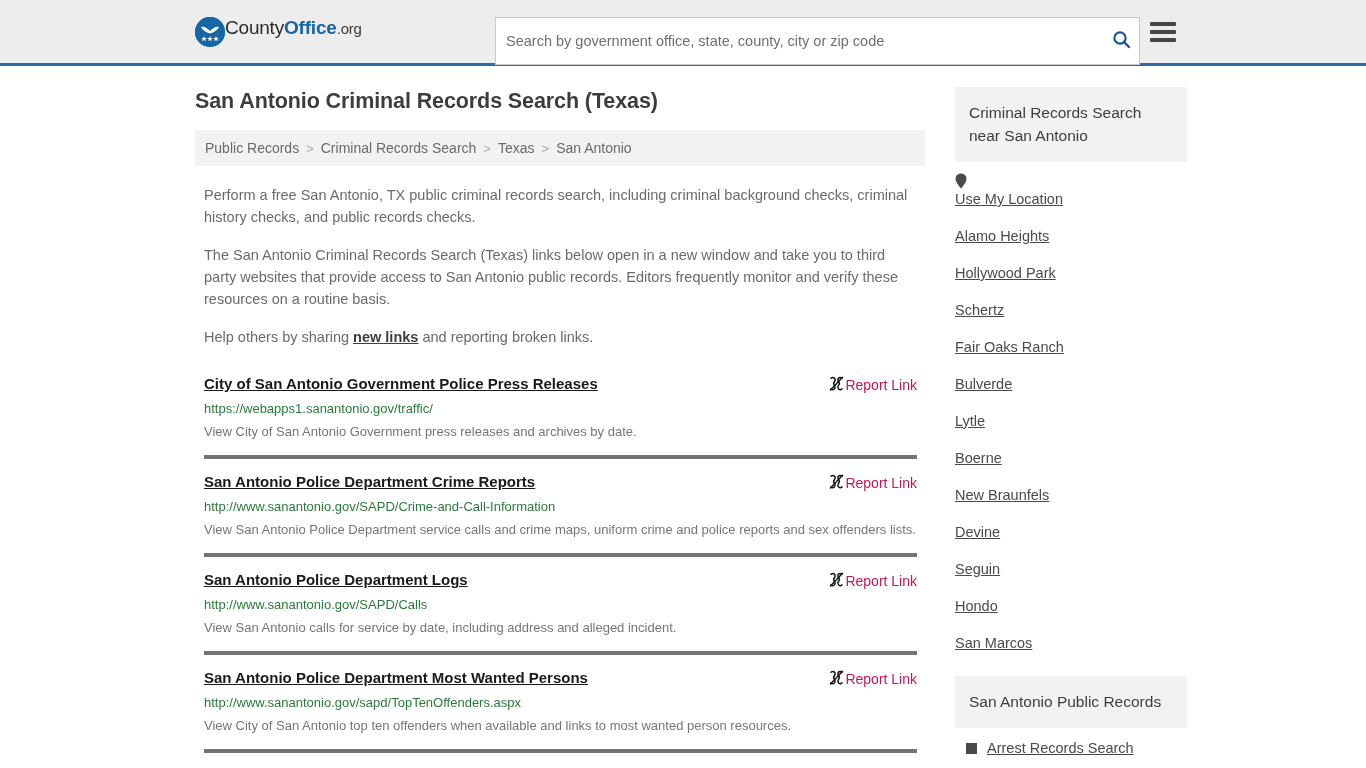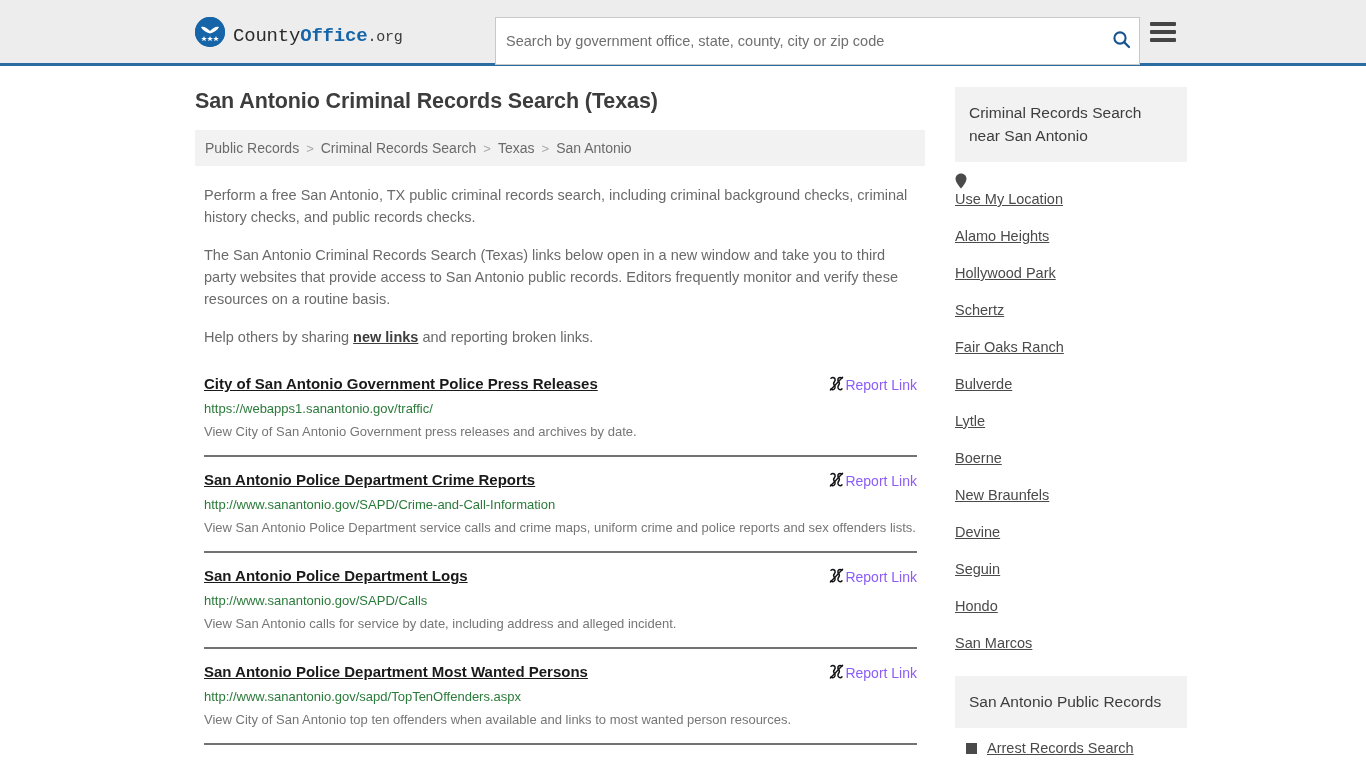--- a/index.html
+++ b/index.html
@@ -16,25 +16,23 @@
   .site-header {
     height: 66px;
     background: #ededed;
     border-bottom: 3px solid #2b6ca3;
     display: flex;
     align-items: center;
     position: relative;
   }
   .brand {
     display: flex;
-    align-items: flex-end;
+    align-items: flex-start;
     margin-left: 195px;
-    gap: 8px;
     text-decoration: none;
-    font-family: Liberation Mono, monospace;
   }
   .brand-mark {
     width: 30px; height: 30px;
     border-radius: 50%;
     background: #1565a8;
     position: relative;
     flex: none;
     display: block;
   }
   .brand-mark svg { position: absolute; top: 0; left: 0; }
@@ -153,40 +151,40 @@
   .intro a.inline-link {
     color: #3d3d3d;
     text-decoration: underline;
     font-weight: bold;
   }
 
   
   .link-list { margin-top: 18px; padding: 0 8px 0 9px; }
   .link-item {
     padding: 13px 0 12px 0;
-    border-top: 2px solid #737373;
+    border-top: 4px solid #737373;
   }
   .link-item.first { border-top: none; padding-top: 8px; }
   .link-row {
     display: flex;
     align-items: flex-start;
     justify-content: space-between;
     gap: 12px;
   }
   .link-title {
     font-size: 15px;
     font-weight: bold;
     color: #1a1a1a;
     text-decoration: underline;
     line-height: 20px;
   }
   .report-link {
     display: flex;
     align-items: center;
-    color: #8b5cf6;
+    color: #be185d;
     font-size: 14px;
     text-decoration: none;
     white-space: nowrap;
     flex: none;
     padding-top: 1px;
   }
   .unlink-icon { display: block; }
   .link-url {
     font-size: 13px;
     color: #2a7a3a;

